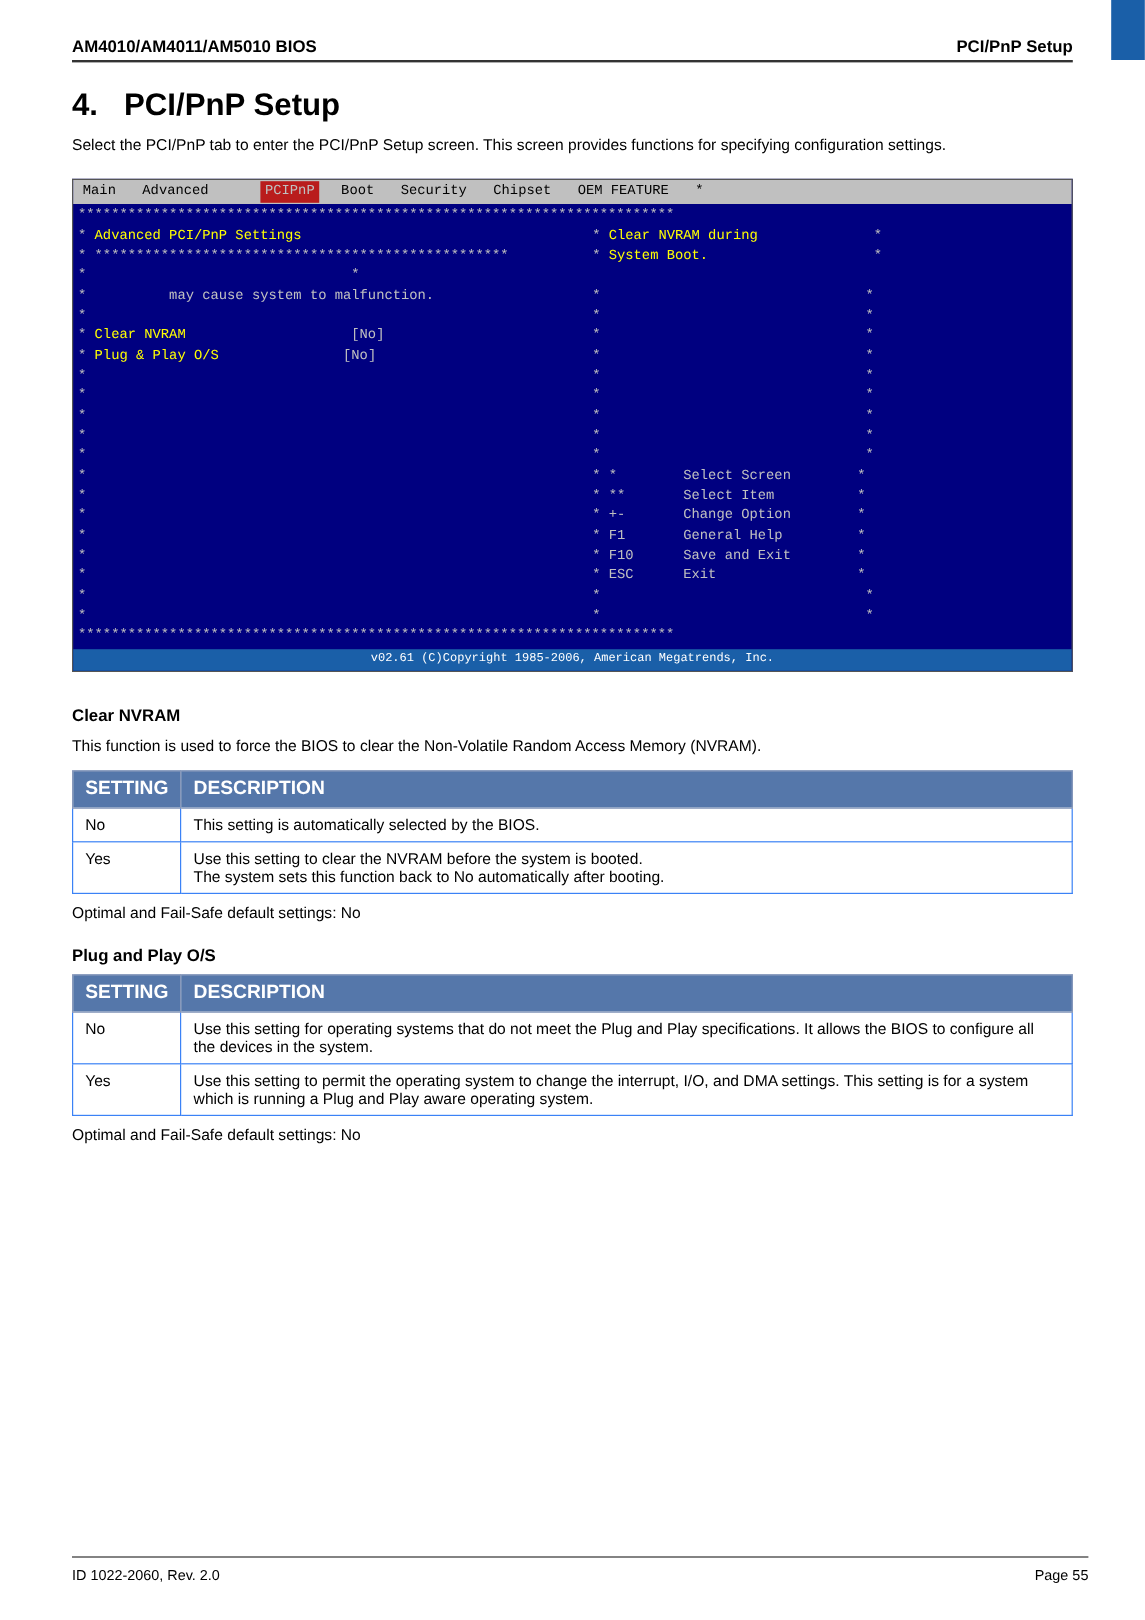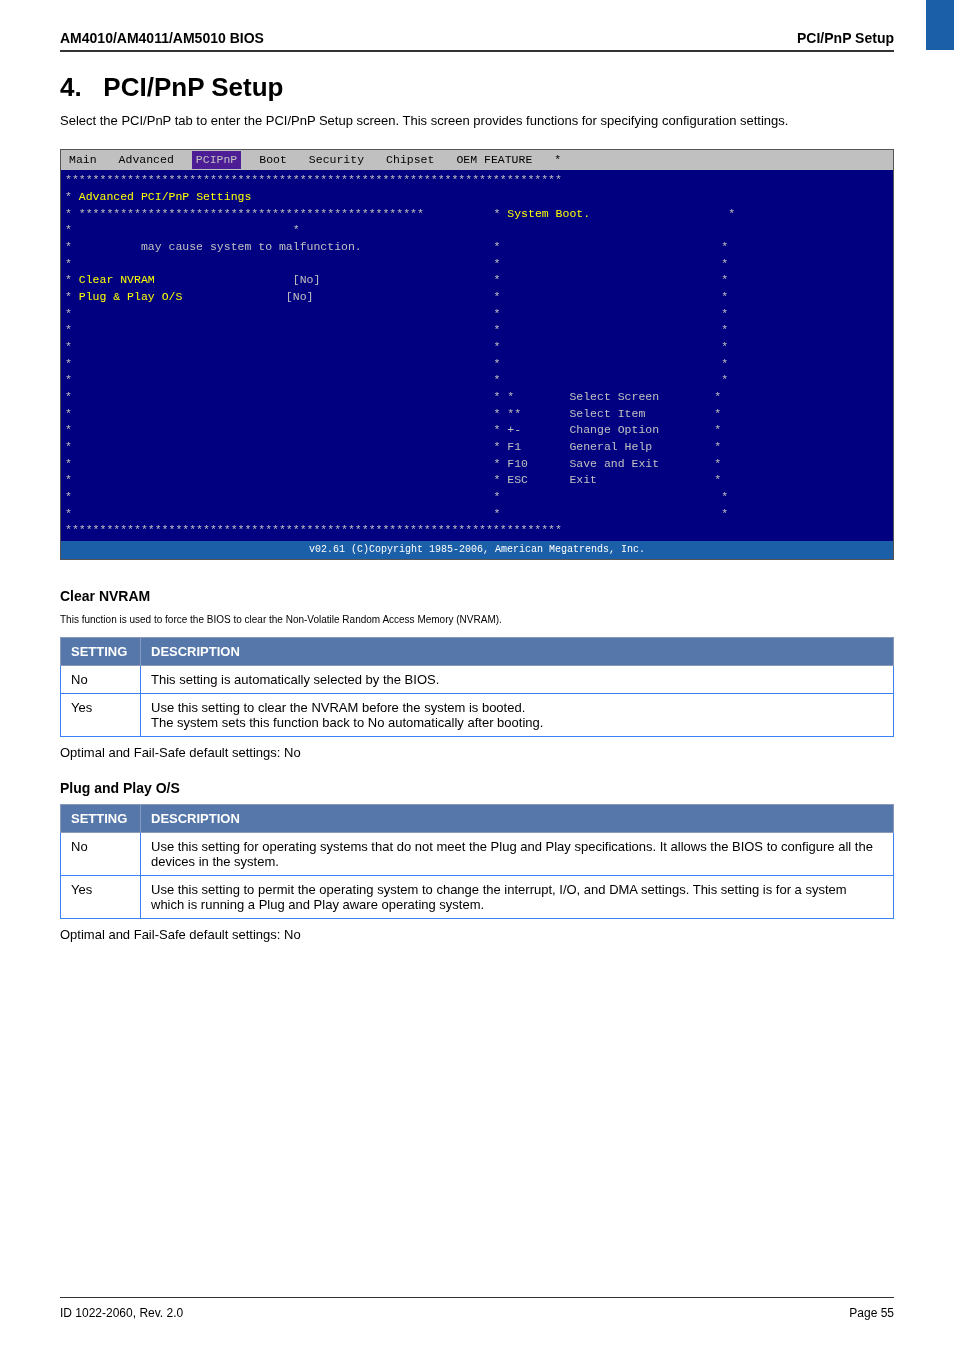--- a/index.html
+++ b/index.html
@@ -81,22 +81,23 @@
       display: flex;
       padding: 1px 4px;
       gap: 14px;
     }
     .bios-menu-item {
       padding: 1px 4px;
       font-family: 'Courier New', Courier, monospace;
       font-size: 11.5px;
     }
     .bios-menu-item.active {
-      background: #4c1d95;
-      color: #c0c0c0;
+      background: #b91c1c;
+      color: #c0c0c0;
+      margin-left: 25px;
     }
     .bios-body {
       padding: 2px 4px;
       color: #c0c0c0;
     }
     .bios-row {
       display: flex;
       white-space: pre;
     }
     .bios-left {
@@ -117,35 +118,35 @@
     }
 
     
     .subsection-heading {
       font-size: 14px;
       font-weight: bold;
       margin-bottom: 8px;
       margin-top: 6px;
     }
     .subsection-desc {
-      font-size: 10px;
+      font-size: 13px;
       margin-bottom: 10px;
       line-height: 1.5;
     }
 
     
     .settings-table {
       width: 100%;
       border-collapse: collapse;
       margin-bottom: 8px;
     }
     .settings-table th {
       background: #5577aa;
       color: #fff;
-      font-size: 13px;
+      font-size: 16px;
       font-weight: bold;
       padding: 6px 10px;
       text-align: left;
       border: 1px solid #8899bb;
     }
     .settings-table td {
       border: 1px solid #3b82f6;
       padding: 6px 10px;
       font-size: 13px;
       vertical-align: top;
@@ -157,21 +158,21 @@
     .optimal-note {
       font-size: 13px;
       margin-bottom: 20px;
     }
 
     
     .page-footer {
       position: absolute;
       bottom: 30px;
       left: 60px;
-      right: 60px;
+      right: 47px;
     }
     .footer-divider {
       border: none;
       border-top: 1px solid #333;
       margin-bottom: 8px;
     }
     .footer-content {
       display: flex;
       justify-content: space-between;
       font-size: 12px;
@@ -206,20 +207,21 @@
       <span class="bios-menu-item">Chipset</span>
       <span class="bios-menu-item">OEM FEATURE</span>
       <span class="bios-menu-item">*</span>
     </div>
 
     <div class="bios-body">
       <div class="bios-row"><span style="color:#c0c0c0">************************************************************************</span></div>
 
       <div class="bios-row">
         <span class="bios-left">* <span style="color:#ffff00">Advanced PCI/PnP Settings</span>              </span>
+        <span class="bios-right">* <span style="color:#ffff00">Clear NVRAM during</span>              *</span>
       </div>
 
       <div class="bios-row">
         <span class="bios-left">* **************************************************</span>
         <span class="bios-right">* <span style="color:#ffff00">System Boot.</span>                    *</span>
       </div>
 
       <div class="bios-row">
         <span class="bios-right">*                                *</span>
       </div>

